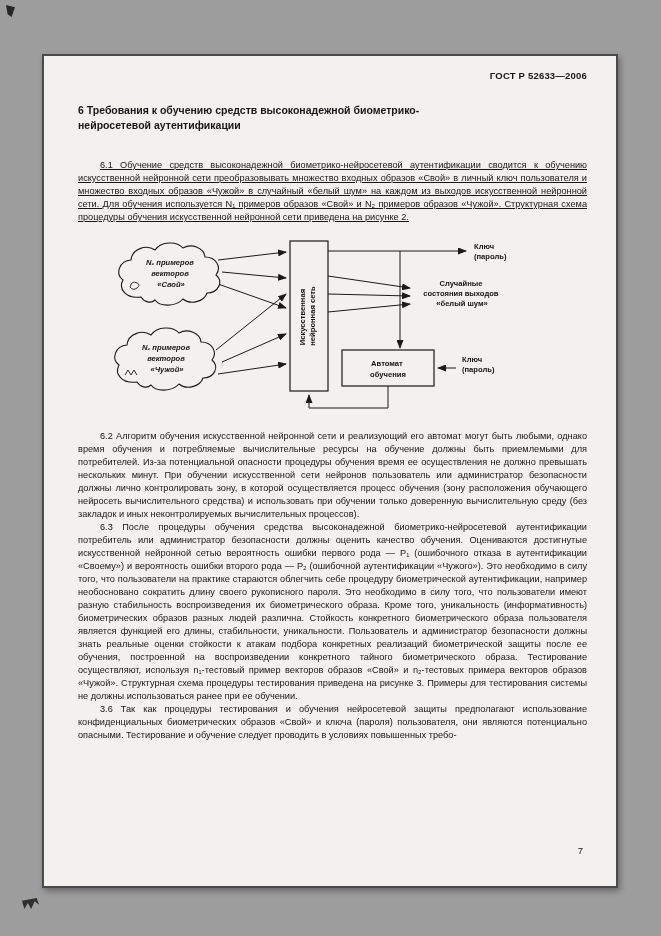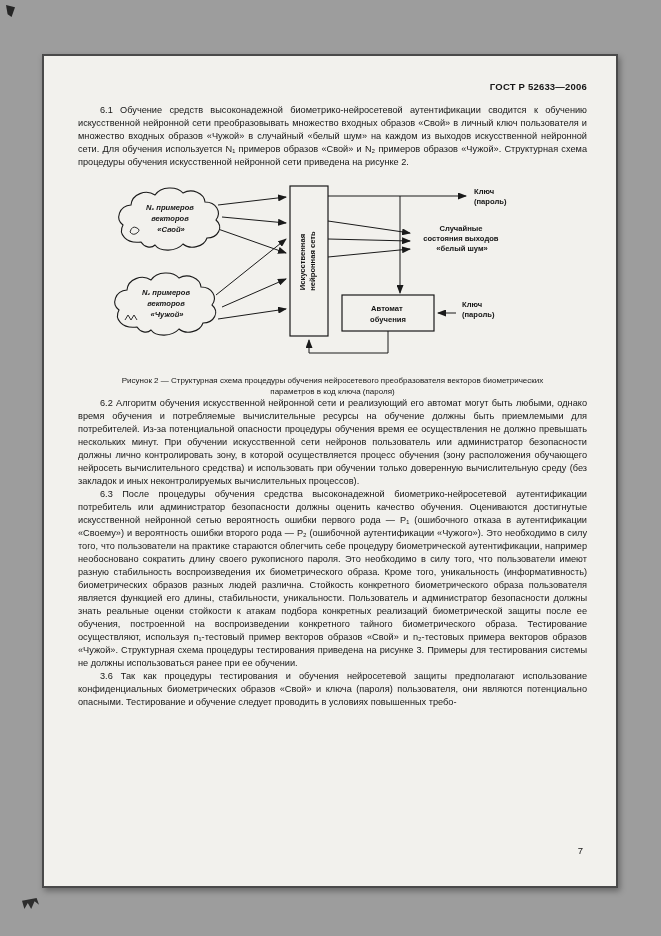--- a/index.html
+++ b/index.html
@@ -11,31 +11,31 @@
   .page{
     position:absolute;left:42px;top:54px;width:576px;height:834px;
     background:#f2f1ed;border:2px solid #4a4a4a;box-sizing:border-box;
     box-shadow:2px 3px 6px rgba(0,0,0,.35);
     overflow:hidden;
   }
   .content{
     position:absolute;left:34px;top:14px;width:509px;color:#161616;
   }
   .gost{
-    text-align:right;font-weight:bold;font-size:9.5px;letter-spacing:.2px;margin-top:11px;
+    text-align:right;font-weight:bold;font-size:9.5px;letter-spacing:.2px;
   }
   .heading{
     margin:22px 0 0 0;font-weight:bold;font-size:10.5px;line-height:14.5px;
     width:350px;
   }
   p.body{
     margin:0;text-indent:22px;text-align:justify;
     font-size:9.2px;line-height:13px;
   }
-  p.first{margin-top:12px;}
+  p.first{margin-top:27px;text-decoration:underline;}
   p.after-fig{}
   .figure{margin:14px 0 6px 32px;width:444px;}
   .caption{
     font-size:8px;line-height:11px;text-align:center;
     max-width:452px;margin:4px auto 0 auto;
   }
   .pagenum{
     position:absolute;right:33px;bottom:30px;font-size:9.5px;color:#161616;
   }
   
@@ -60,20 +60,21 @@
 <body>
 
 <div class="artifact1"></div>
 <div class="artifact2"></div>
 
 <div class="page">
   <div class="content">
 
     <div class="gost">ГОСТ Р 52633—2006</div>
 
+    <h1 class="heading">6 Требования к обучению средств высоконадежной биометрико-нейросетевой аутентификации</h1>
 
     <p class="body first">6.1 Обучение средств высоконадежной биометрико-нейросетевой аутентификации сводится к обучению искусственной нейронной сети преобразовывать множество входных образов «Свой» в личный ключ пользователя и множество входных образов «Чужой» в случайный «белый шум» на каждом из выходов искусственной нейронной сети. Для обучения используется N₁ примеров образов «Свой» и N₂ примеров образов «Чужой». Структурная схема процедуры обучения искусственной нейронной сети приведена на рисунке 2.</p>
 
     <div class="figure">
       <svg width="444" height="182" viewBox="0 0 444 182">
         <defs>
           <marker id="arr" markerWidth="9" markerHeight="7" refX="8" refY="3.5" orient="auto">
             <path d="M0,0 L9,3.5 L0,7 Z" fill="#1a1a1a"></path>
           </marker>
         </defs>
@@ -149,21 +150,20 @@
           <text class="dtext" text-anchor="start">
             <tspan x="352" y="124">Ключ</tspan>
             <tspan x="352" y="134">(пароль)</tspan>
           </text>
         </g>
 
         <path class="ln" d="M278,148 L278,170 L199,170 L199,157" marker-end="url(#arr)"></path>
       </svg>
     </div>
 
-    <div class="caption">Рисунок 2 — Структурная схема процедуры обучения нейросетевого преобразователя векторов биометрических параметров в код ключа (пароля)</div>
 
     <p class="body after-fig">6.2 Алгоритм обучения искусственной нейронной сети и реализующий его автомат могут быть любыми, однако время обучения и потребляемые вычислительные ресурсы на обучение должны быть приемлемыми для потребителей. Из-за потенциальной опасности процедуры обучения время ее осуществления не должно превышать нескольких минут. При обучении искусственной сети нейронов пользователь или администратор безопасности должны лично контролировать зону, в которой осуществляется процесс обучения (зону расположения обучающего нейросеть вычислительного средства) и использовать при обучении только доверенную вычислительную среду (без закладок и иных неконтролируемых вычислительных процессов).</p>
     <p class="body">6.3 После процедуры обучения средства высоконадежной биометрико-нейросетевой аутентификации потребитель или администратор безопасности должны оценить качество обучения. Оцениваются достигнутые искусственной нейронной сетью вероятность ошибки первого рода — P₁ (ошибочного отказа в аутентификации «Своему») и вероятность ошибки второго рода — P₂ (ошибочной аутентификации «Чужого»). Это необходимо в силу того, что пользователи на практике стараются облегчить себе процедуру биометрической аутентификации, например необосновано сократить длину своего рукописного пароля. Это необходимо в силу того, что пользователи имеют разную стабильность воспроизведения их биометрического образа. Кроме того, уникальность (информативность) биометрических образов разных людей различна. Стойкость конкретного биометрического образа пользователя является функцией его длины, стабильности, уникальности. Пользователь и администратор безопасности должны знать реальные оценки стойкости к атакам подбора конкретных реализаций биометрической защиты после ее обучения, построенной на воспроизведении конкретного тайного биометрического образа. Тестирование осуществляют, используя n₁-тестовый пример векторов образов «Свой» и n₂-тестовых примера векторов образов «Чужой». Структурная схема процедуры тестирования приведена на рисунке 3. Примеры для тестирования системы не должны использоваться ранее при ее обучении.</p>
     <p class="body">3.6 Так как процедуры тестирования и обучения нейросетевой защиты предполагают использование конфиденциальных биометрических образов «Свой» и ключа (пароля) пользователя, они являются потенциально опасными. Тестирование и обучение следует проводить в условиях повышенных требо-</p>
   </div>
 
   <div class="pagenum">7</div>
 </div>
 
 </body></html>

